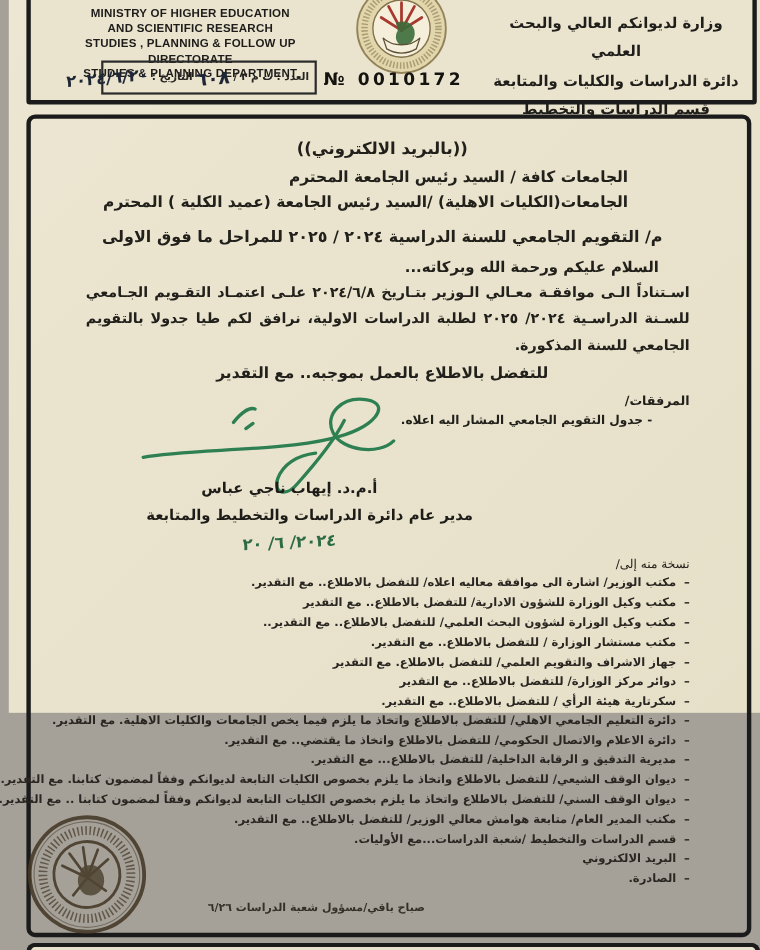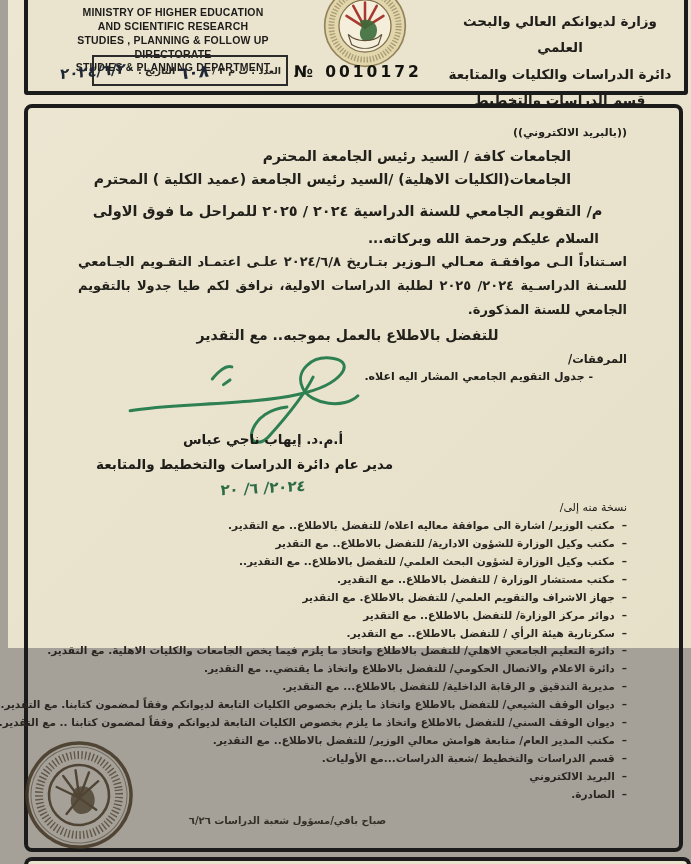--- a/index.html
+++ b/index.html
@@ -28,35 +28,35 @@
   .hand-date { font-size:15px; margin-left:-46px; margin-right:3px; letter-spacing:1px; }
   .hdr-serial { position:absolute; left:266px; bottom:10px; font-weight:bold; font-size:16px;
     color:#14130f; display:flex; align-items:baseline; gap:12px; }
   .hdr-serial .digits { letter-spacing:3px; font-size:15.5px; }
 
   
   .main-box { position:absolute; left:16px; top:104px; width:659px; height:748px;
     border:4px solid #1b1b1b; border-radius:8px; background:transparent;
     padding:16px 52px 10px 40px; direction:rtl; color:#22201b; }
 
-  .via { text-align:right; font-size:11px; font-weight:bold; margin-top:2px; }
+  .via { text-align:center; font-size:15px; font-weight:bold; margin-top:2px; }
   .addr { font-size:14px; font-weight:bold; padding-right:56px; margin-top:7px; line-height:1.5; }
   .subject { text-align:center; font-size:14.5px; font-weight:bold; margin-top:13px; }
   .salam { font-size:13.5px; font-weight:bold; padding-right:28px; margin-top:11px; }
   .para { font-size:13px; font-weight:bold; text-align:justify; line-height:1.85;
     margin-top:4px; padding-left:10px; }
   .closing { text-align:center; font-size:14px; font-weight:bold; margin-top:5px; }
   .attach-label { font-size:11.5px; font-weight:bold; margin-top:9px; }
   .attach-item { font-size:11px; font-weight:bold; padding-right:34px; margin-top:4px; }
 
   .sig-area { position:relative; height:118px; direction:ltr; }
   .sig-svg { position:absolute; left:42px; top:-32px; width:268px; height:112px; }
   .sig-name { position:absolute; left:80px; top:48px; width:230px; text-align:center;
     direction:rtl; font-size:13.5px; font-weight:bold; color:#1e1c18; }
-  .sig-title { position:absolute; left:28px; top:73px; width:334px; text-align:left;
+  .sig-title { position:absolute; left:28px; top:73px; width:334px; text-align:right;
     direction:rtl; font-size:13.5px; font-weight:bold; color:#1e1c18; }
   .sig-date { position:absolute; left:90px; top:96px; width:210px; text-align:center;
     font-size:15px; font-weight:bold; color:#2c6b44; transform:rotate(-3deg) skewX(-5deg);
     letter-spacing:2px; }
 
   .cc-label { font-size:11px; font-weight:normal; margin-top:0px; }
   .cc-list { margin-top:3px; }
   .cc-item { font-size:10.5px; font-weight:bold; line-height:17.9px; white-space:nowrap;
     color:#2a2722; }
   .cc-item .dash { margin-left:7px; display:inline-block; }

